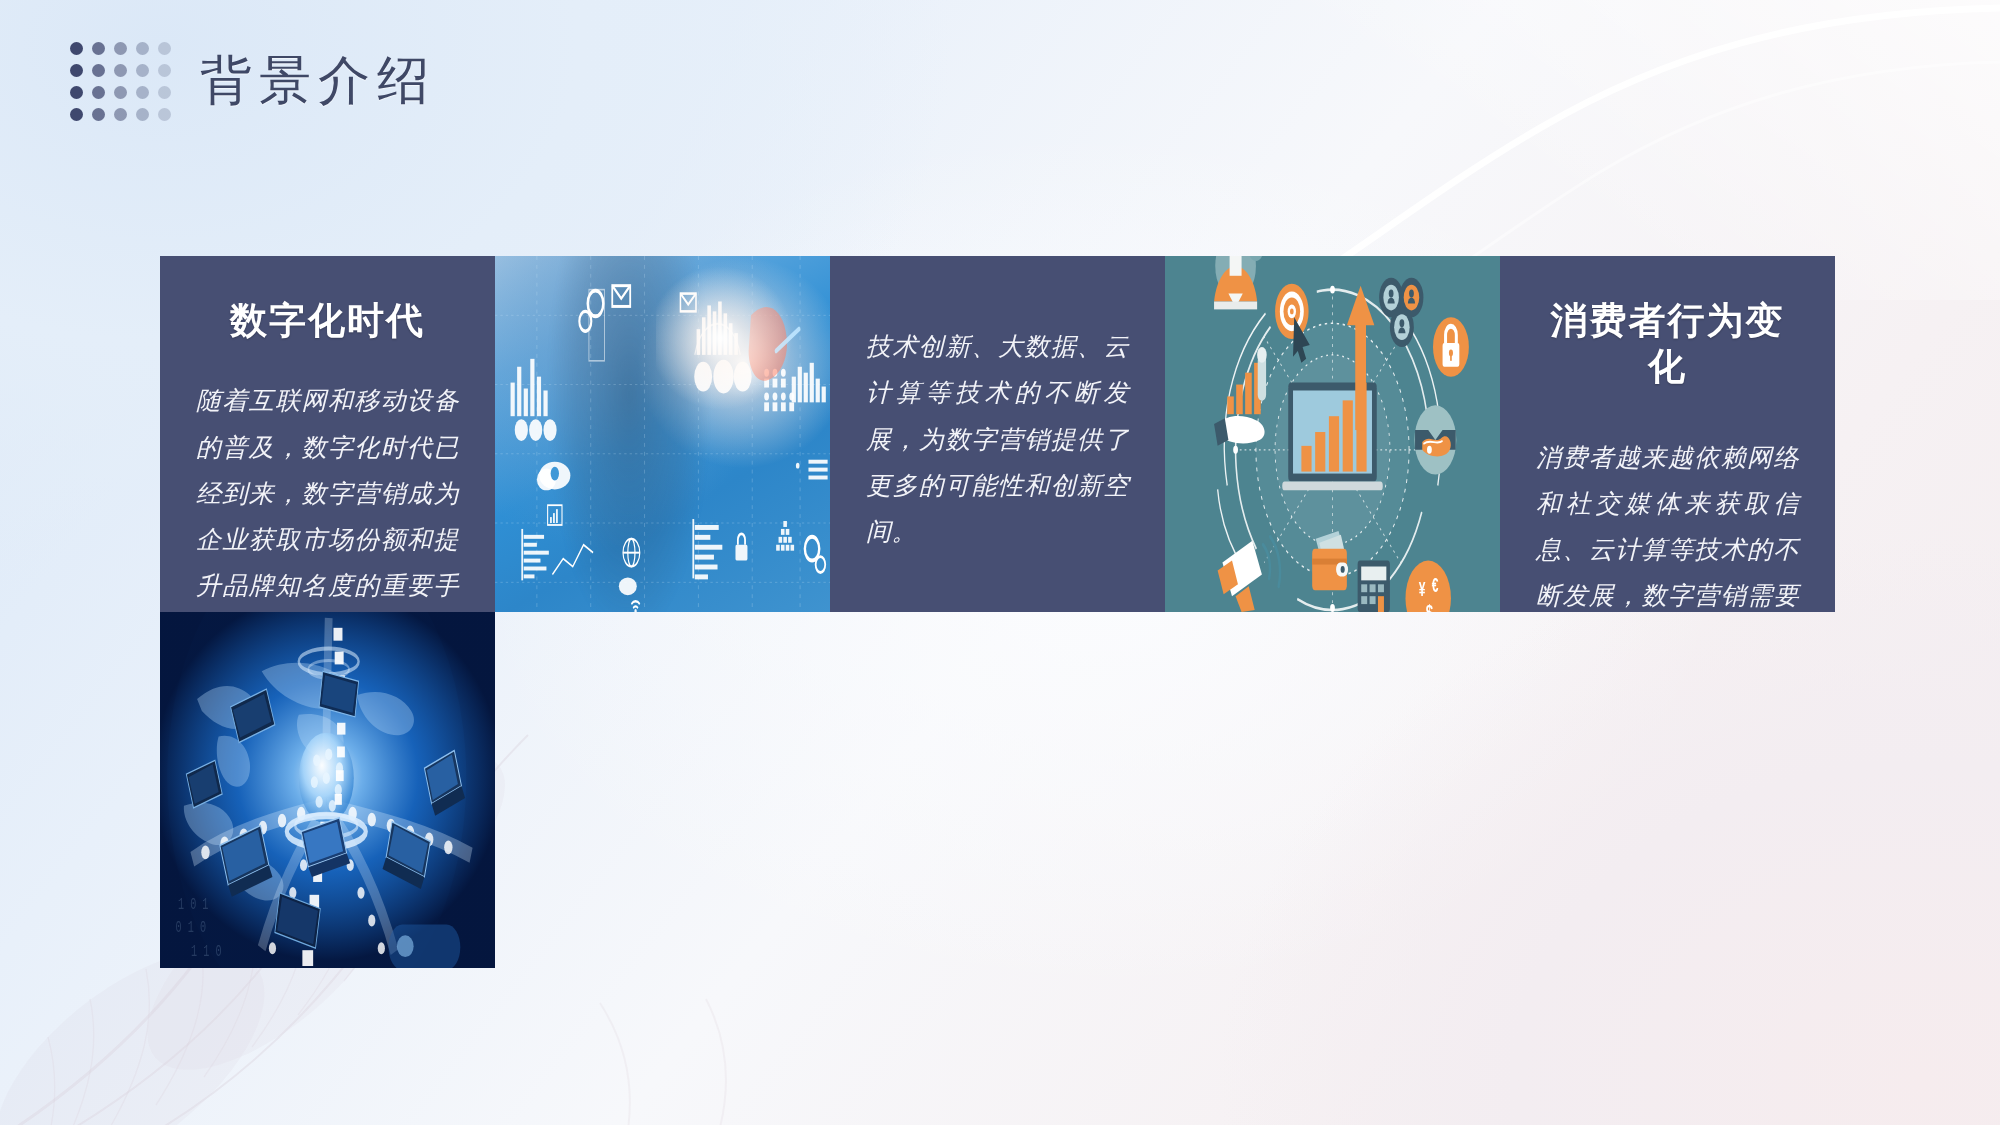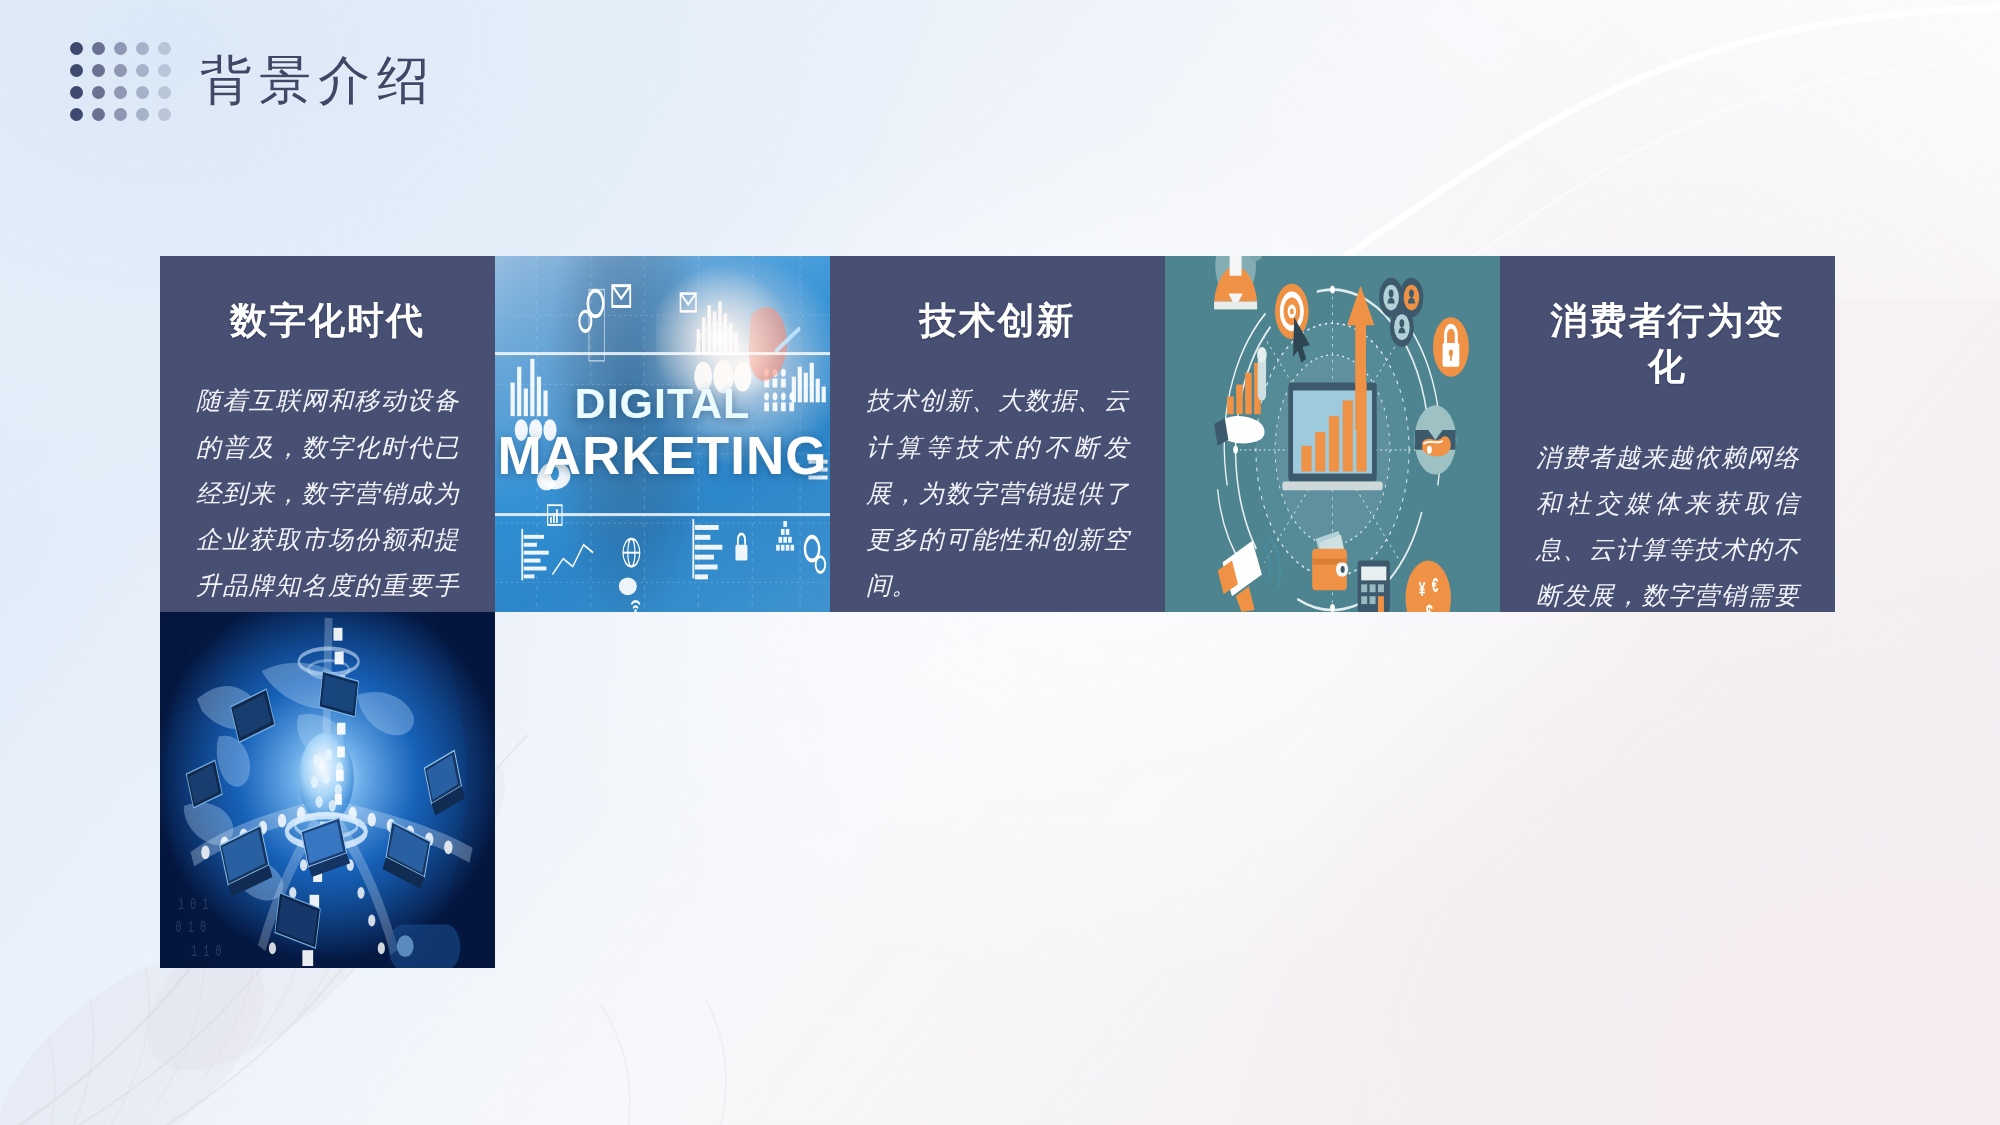--- a/index.html
+++ b/index.html
@@ -355,28 +355,23 @@
         <circle cx="506" cy="212" r="3"></circle>
       </g>
       <g fill="#ff7a5c" fill-opacity=".55">
         <path d="M428,60 C452,44 478,52 486,76 C494,100 478,122 454,126 C436,128 424,114 424,96 Z"></path>
       </g>
       <path d="M470,96 L508,74" stroke="#bfe6ff" stroke-width="5" stroke-linecap="round" stroke-opacity=".9"></path>
     </svg>
 
     <div class="dm-glow"></div>
 
-    <div class="dm-label">
-      <span class="l1">DIGITAL</span>
-      <span class="l2">MARKETING</span>
-    </div>
   </div>
 
   <div class="cell panel">
-    <div class="panel-title">技术创新</div>
     <div class="panel-body">技术创新、大数据、云计算等技术的不断发展，为数字营销提供了更多的可能性和创新空间。</div>
   </div>
 
   <div class="cell img-teal">
     <svg class="teal-svg" viewBox="0 0 560 360" preserveAspectRatio="none">
       <rect width="560" height="360" fill="#4d8490"></rect>
       <circle cx="280" cy="196" r="128" fill="#5d919c" fill-opacity=".55"></circle>
       <circle cx="280" cy="196" r="96" fill="#6b9aa4" fill-opacity=".45"></circle>
 
       <g fill="none" stroke="#ffffff" stroke-opacity=".85">

